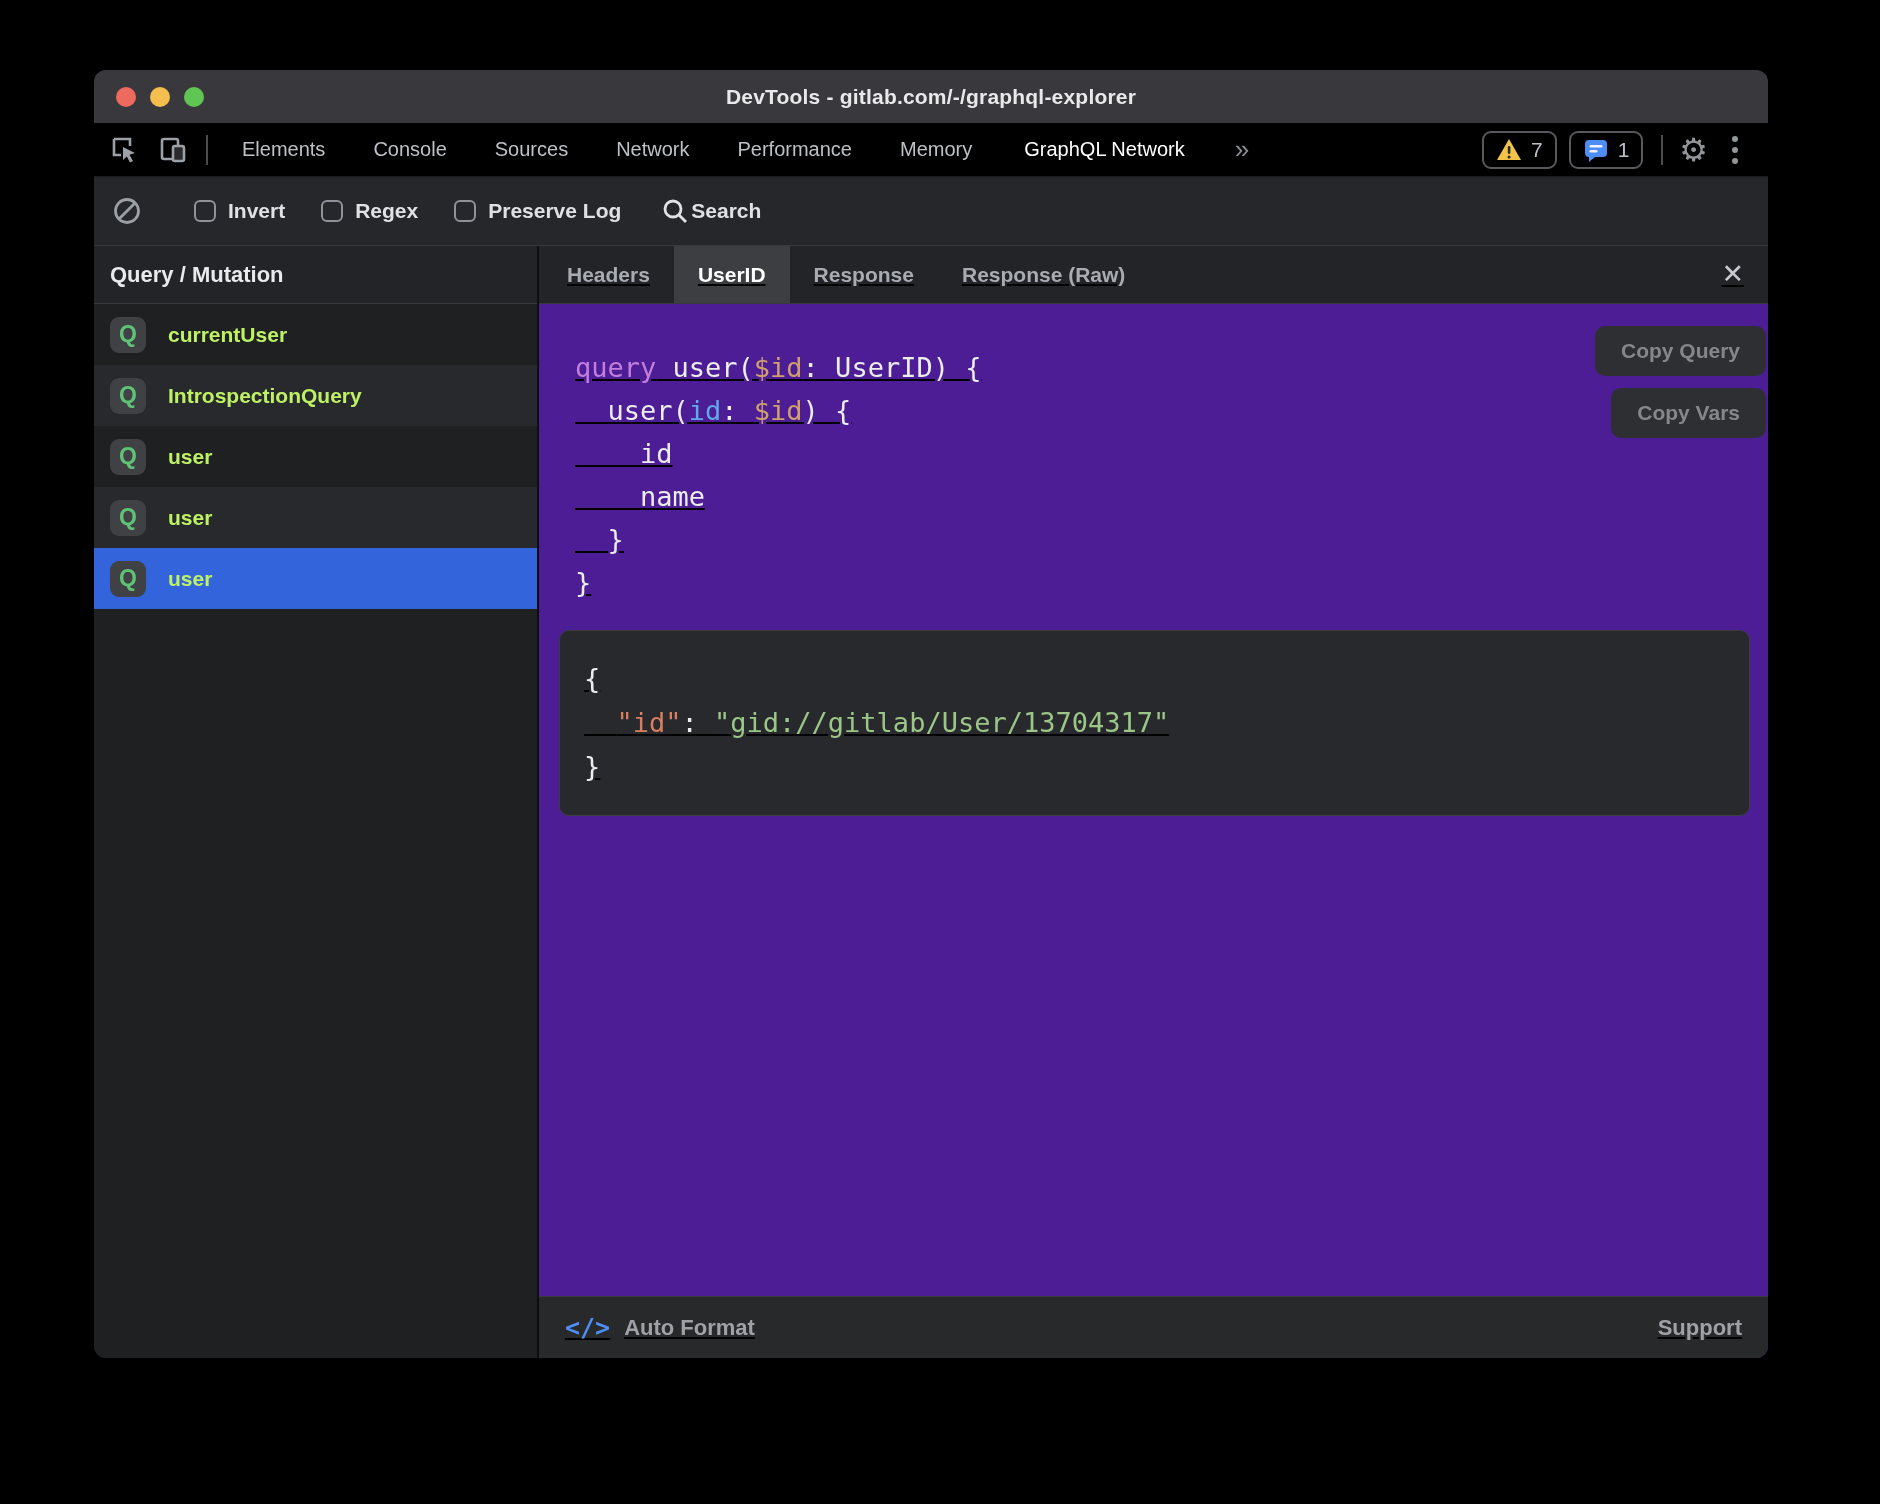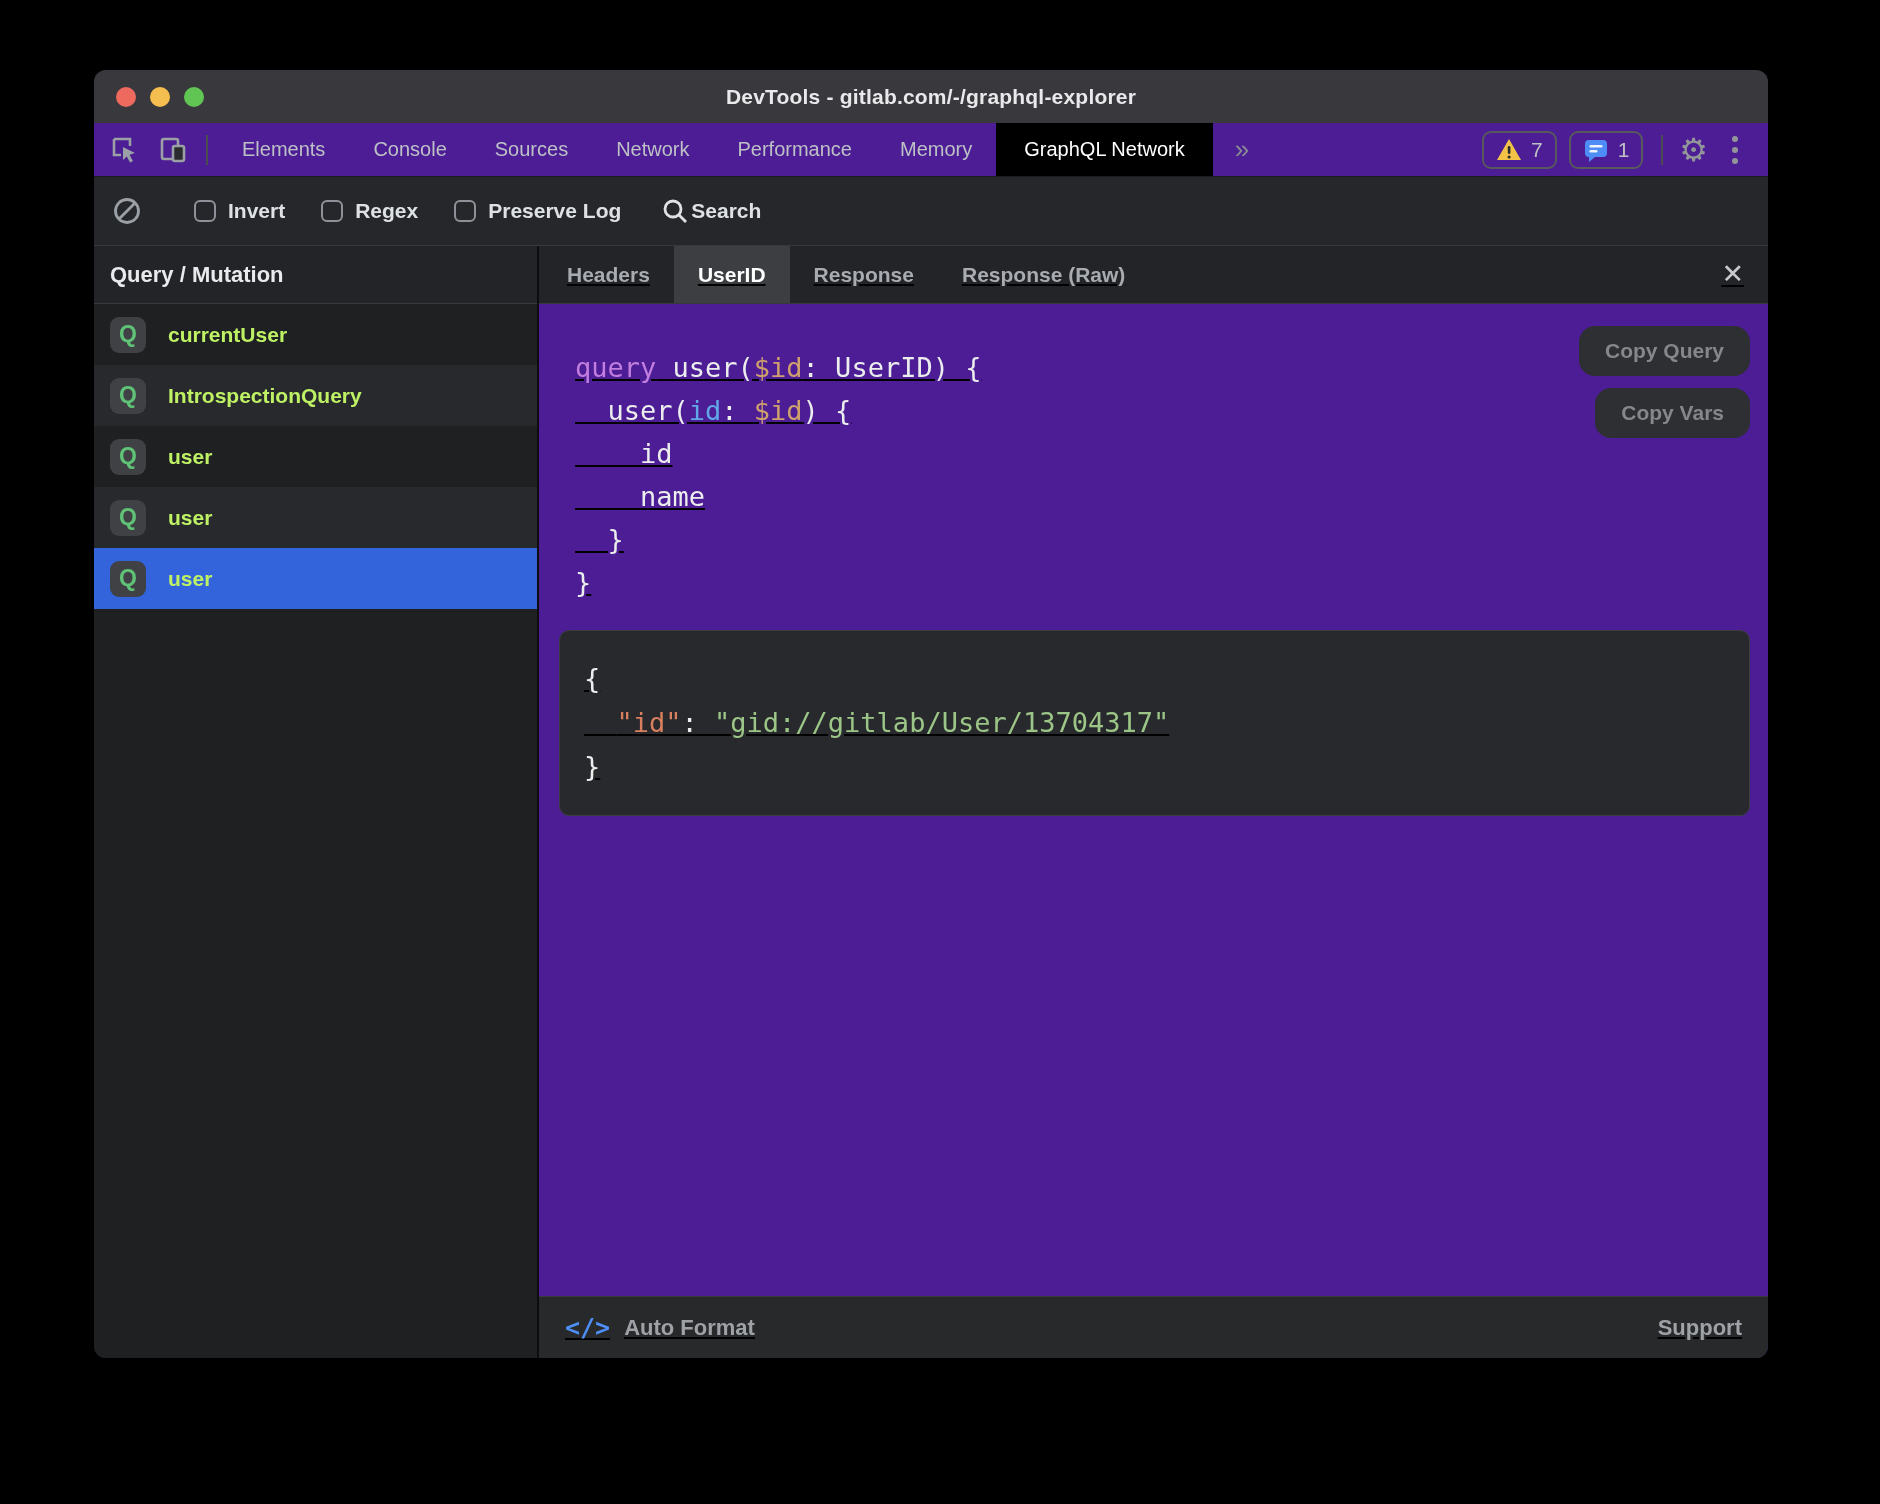--- a/index.html
+++ b/index.html
@@ -14,21 +14,21 @@
   
   .titlebar { height:53px; background:#39383d; position:relative; flex:none;
     display:flex; align-items:center; }
   .traffic { display:flex; gap:14px; margin-left:22px; }
   .light { width:20px; height:20px; border-radius:50%; }
   .light.red { background:#ee6a5e; } .light.yellow { background:#f5bf4f; } .light.green { background:#61c554; }
   .win-title { position:absolute; left:0; right:0; text-align:center;
     color:#e9e9eb; font-size:21px; font-weight:700; letter-spacing:.2px; }
 
   
-  .tabbar { height:53px; background:#4c1d95; flex:none; display:flex; align-items:stretch; }
+  .tabbar { height:53px; background:#000000; flex:none; display:flex; align-items:stretch; }
   .tb-icons { display:flex; align-items:center; padding:0 8px 0 16px; gap:18px; }
   .tb-icon { width:30px; height:30px; display:flex; align-items:center; justify-content:center; }
   .tb-sep { width:2px; height:30px; background:#4a4c4f; align-self:center; margin:0 10px; }
   .dt-tab { display:flex; align-items:center; padding:0 24px; color:#bdc1c6; font-size:20px; white-space:nowrap; }
   .dt-tab.active { background:#000; color:#fff; padding:0 28px; }
   .dt-overflow { display:flex; align-items:center; padding:0 22px; color:#8a8d91; font-size:26px; }
   .tb-right { margin-left:auto; display:flex; align-items:center; padding-right:20px; }
   .badge { height:38px; border:2px solid #57595c; border-radius:9px; display:flex;
     align-items:center; gap:9px; padding:0 12px; margin-left:12px; }
   .badge .count { color:#bdc0c4; font-size:21px; }
@@ -74,22 +74,22 @@
   .code-block { margin:42px 0 0 36px; font-family:"DejaVu Sans Mono", monospace;
     font-size:27px; line-height:43px; color:#eceded; }
   .code-line { white-space:pre; }
   .tok-plain { color:#eceded; }
   .tok-purple { color:#c17ede; }
   .tok-orange { color:#cfa06d; }
   .tok-blue { color:#61a8e8; }
   .tok-key { color:#d87f5f; }
   .tok-string { color:#9cc687; }
 
-  .copy-btn { position:absolute; right:18px; height:50px; padding:0 26px; background:#2e2f32;
-    border:none; border-radius:16px; color:#85878b; font-size:21px; font-weight:700;
+  .copy-btn { position:absolute; right:2px; height:50px; padding:0 26px; background:#2e2f32;
+    border:none; border-radius:10px; color:#85878b; font-size:21px; font-weight:700;
     font-family:"Liberation Sans", sans-serif; }
   .copy-query { top:22px; } .copy-vars { top:84px; }
 
   .varbox { margin:26px 18px 0 20px; background:#28292c; border:1px solid #3c3d40;
     border-radius:10px; padding:26px 24px; font-family:"DejaVu Sans Mono", monospace;
     font-size:27px; line-height:44px; color:#eceded; }
 
   .statusbar { height:62px; flex:none; background:#28292b; border-top:1px solid #3a3b3e;
     display:flex; align-items:center; justify-content:space-between; padding:0 26px; }
   .sb-left { display:flex; align-items:center; gap:14px; }

